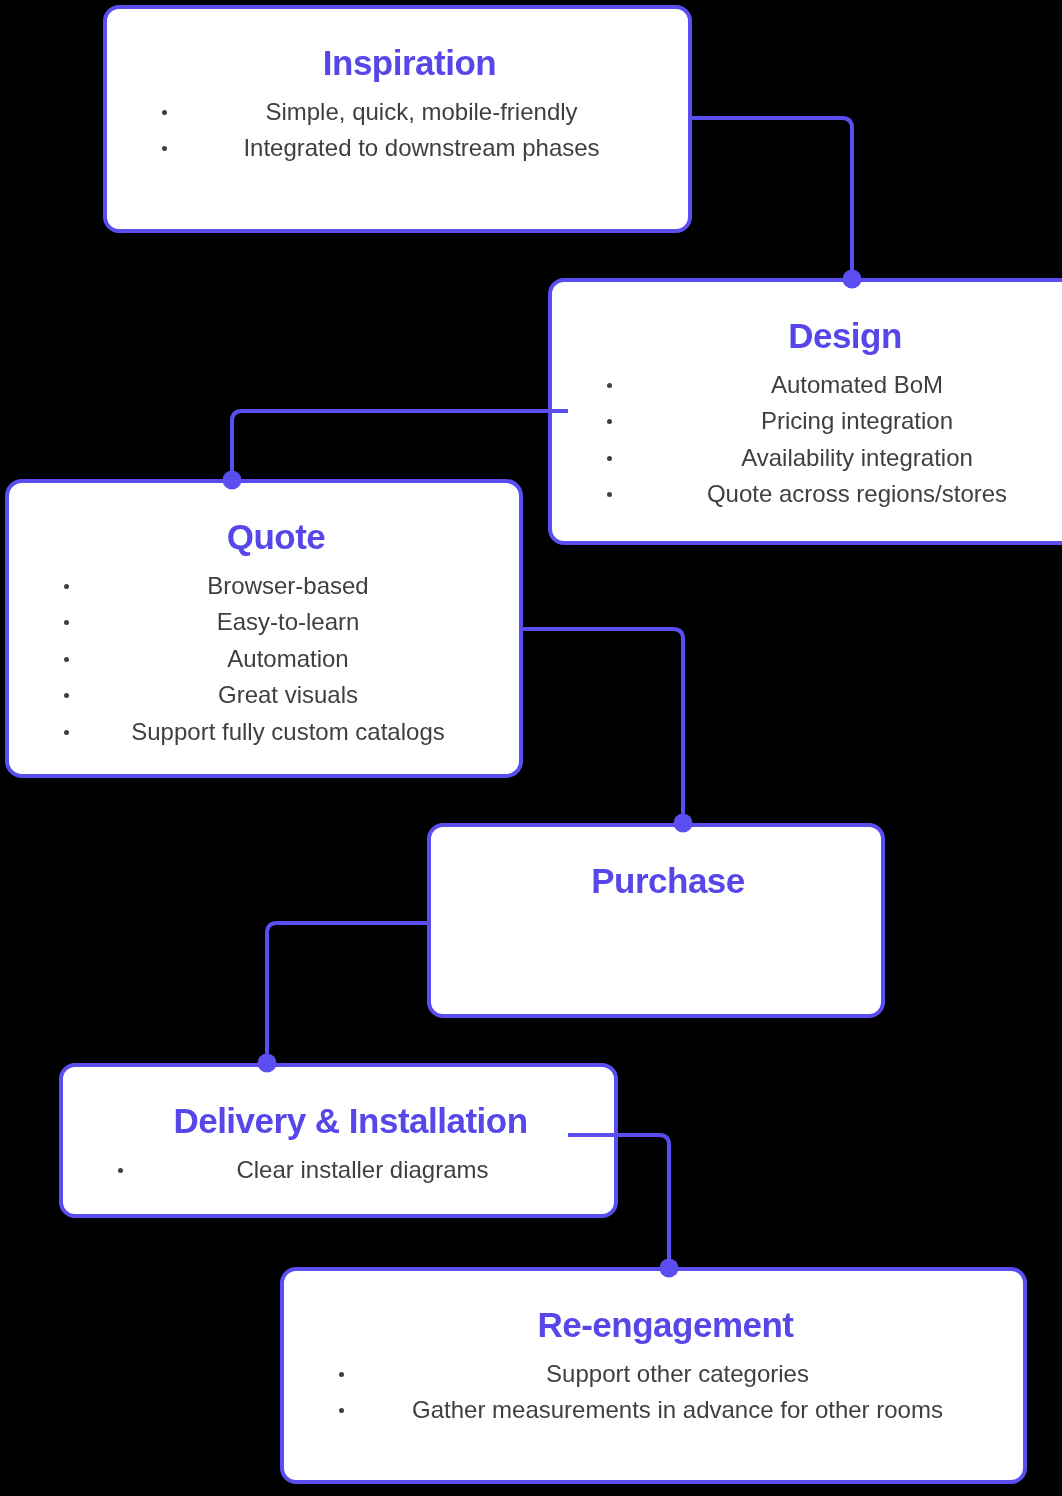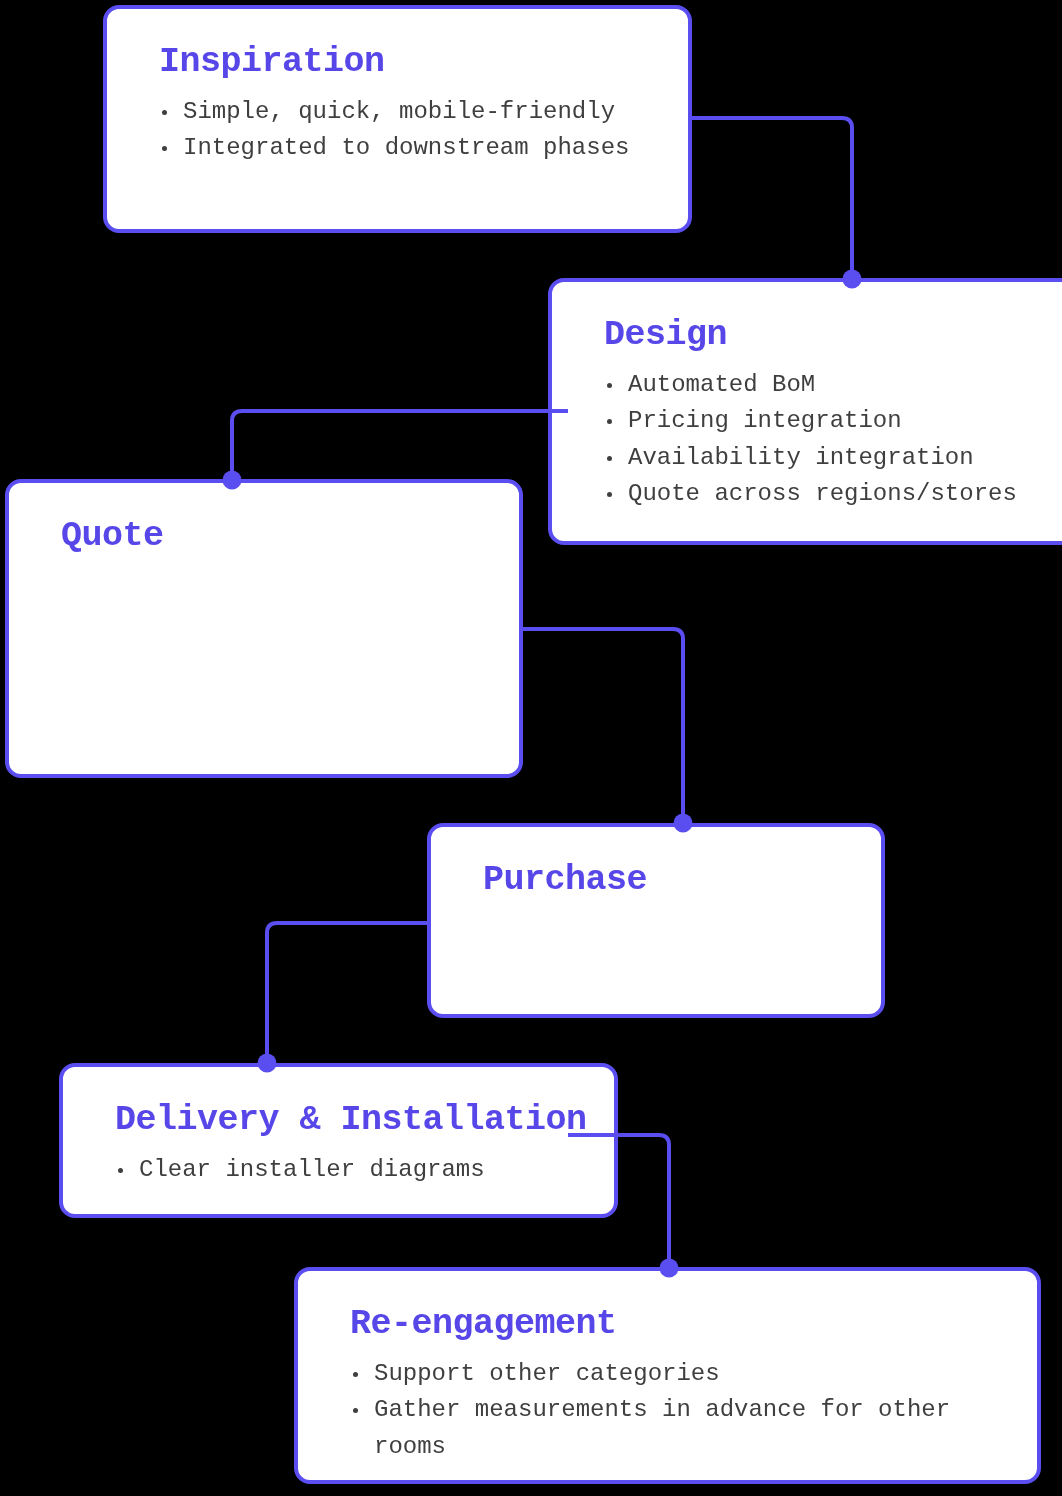--- a/index.html
+++ b/index.html
@@ -6,21 +6,22 @@
     margin: 0;
     padding: 0;
     background: #000000;
   }
   .canvas {
     position: relative;
     width: 1062px;
     height: 1496px;
     background: #000000;
     overflow: hidden;
-    font-family: Liberation Mono, monospace;
+    font-family: Liberation Sans, sans-serif;
+    text-align: center;
   }
   .connectors {
     position: absolute;
     inset: 0;
     width: 1062px;
     height: 1496px;
     z-index: 2;
     pointer-events: none;
   }
   .connectors path {
@@ -67,24 +68,24 @@
     position: absolute;
     left: 3px;
     top: 16px;
     width: 5px;
     height: 5px;
     border-radius: 50%;
     background: #3f3f3f;
   }
   .node-inspiration   { left: 103px; top: 5px;    width: 589px; height: 228px; }
   .node-design        { left: 548px; top: 278px;  width: 570px; height: 267px; }
-  .node-quote         { left: 5px;   top: 479px;  width: 518px; height: 299px; }
+  .node-quote         { left: 5px;   top: 479px;  width: 518px; height: 299px; border-radius: 17px; }
   .node-purchase      { left: 427px; top: 823px;  width: 458px; height: 195px; }
   .node-delivery      { left: 59px;  top: 1063px; width: 559px; height: 155px; }
-  .node-reengagement  { left: 294px; top: 1267px; width: 747px; height: 217px; }
+  .node-reengagement  { left: 280px; top: 1267px; width: 747px; height: 217px; }
   .node-purchase ul   { max-width: 300px; }
 </style>
 </head>
 <body>
 
 <div class="canvas">
 
   <svg class="connectors" viewBox="0 0 1062 1496" xmlns="http://www.w3.org/2000/svg">
     <path d="M692 118 H842 Q852 118 852 128 V279"></path>
     <circle cx="852" cy="279" r="9.5"></circle>
@@ -115,20 +116,27 @@
     <ul>
         <li>Automated BoM</li>
         <li>Pricing integration</li>
         <li>Availability integration</li>
         <li>Quote across regions/stores</li>
       </ul>
   </section>
 
   <section class="node node-quote">
     <h2>Quote</h2>
+    <ul>
+        <li>Browser-based</li>
+        <li>Easy-to-learn</li>
+        <li>Automation</li>
+        <li>Great visuals</li>
+        <li>Support fully custom catalogs</li>
+      </ul>
   </section>
 
   <section class="node node-purchase">
     <h2>Purchase</h2>
   </section>
 
   <section class="node node-delivery">
     <h2>Delivery &amp; Installation</h2>
     <ul>
         <li>Clear installer diagrams</li>

